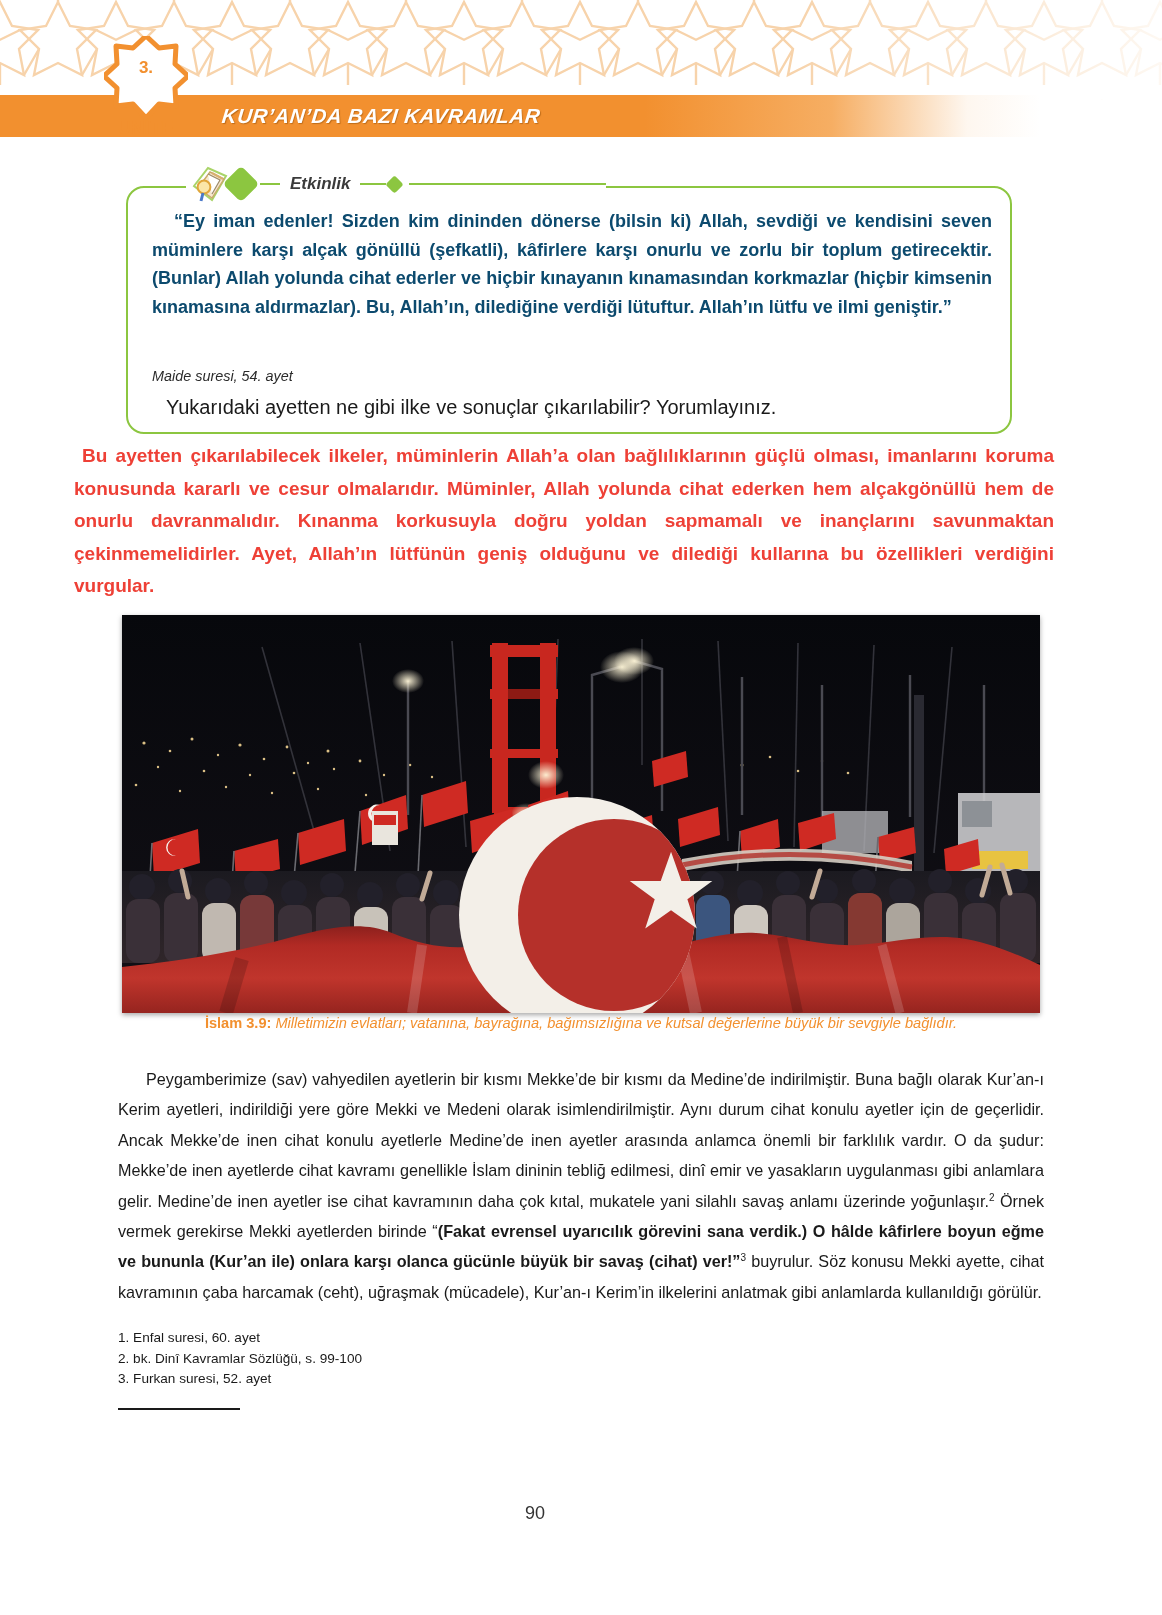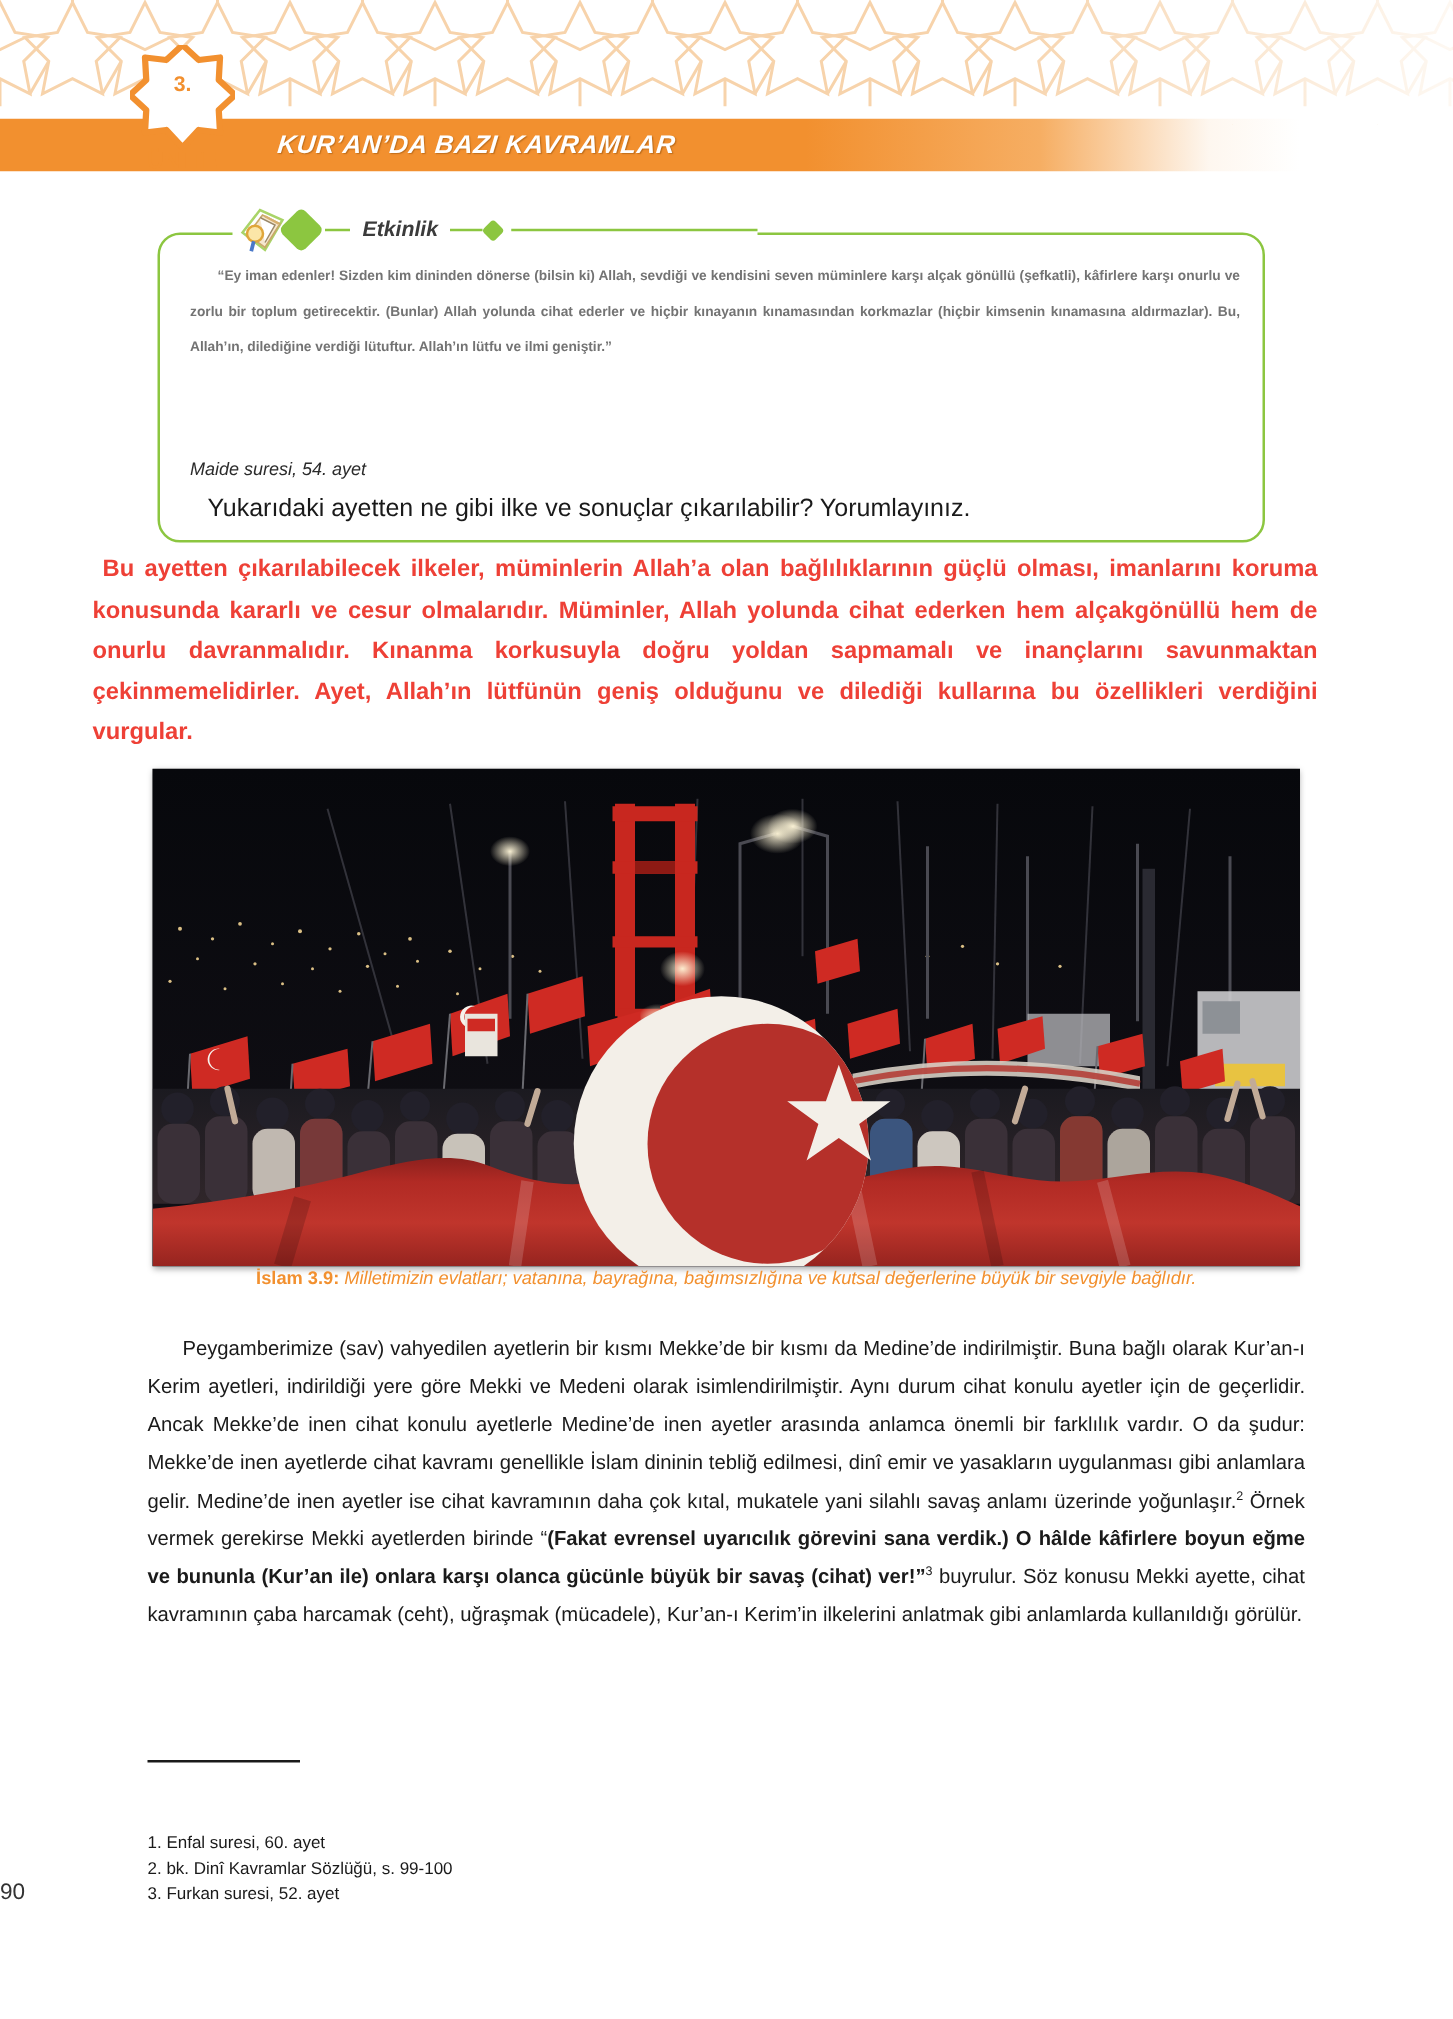--- a/index.html
+++ b/index.html
@@ -70,21 +70,21 @@
   .act-label{
     font-size:17px; font-style:italic; font-weight:bold; color:#3b3b3b;
     flex:0 0 auto; padding:0 4px;
   }
   .act-dash2{ width:26px; height:2px; background:#8CC640; flex:0 0 auto; margin-left:6px;}
   .act-dot{ width:13px; height:13px; background:#8CC640; transform:rotate(45deg); border-radius:3px; flex:0 0 auto; margin-left:2px;}
   .act-tail{ height:2px; background:#8CC640; flex:1 1 auto; margin-left:8px;}
 
   .verse{
     position:absolute; left:152px; top:207px; width:840px;
-    font-size:11px; font-weight:bold; color:#737373;
+    font-size:18px; font-weight:bold; color:#0c4a6e;
     line-height:28.5px; text-align:justify;
     text-indent:22px;
   }
   .verse-src{
     position:absolute; left:152px; top:368px; width:840px;
     text-align:left; font-style:italic; font-size:14.4px; color:#2b2b2b;
   }
   .verse-q{
     position:absolute; left:152px; top:396px; width:840px;
     font-size:20px; color:#1a1a1a; text-indent:14px;
@@ -119,26 +119,26 @@
     text-align:justify; text-indent:28px;
   }
   .body-text b{ font-weight:bold; }
   sup{ font-size:10px; vertical-align:super; line-height:0; }
 
   .fn-rule{
     position:absolute; left:118px; top:1408px; width:122px; height:2px;
     background:#1a1a1a;
   }
   .footnotes{
-    position:absolute; left:118px; top:1464px; width:600px;
+    position:absolute; left:118px; top:1328px; width:600px;
     font-size:13.6px; line-height:20.5px; color:#1a1a1a;
   }
   .pageno{
     position:absolute; left:0; top:1503px; width:1070px;
-    font-size:18px; color:#333;
+    text-align:center; font-size:18px; color:#333;
   }
 </style>
 </head>
 <body>
 
 <div class="header">
 
   <div class="pattern">
     <svg width="1162" height="100" viewBox="0 0 1162 100">
       <defs>

